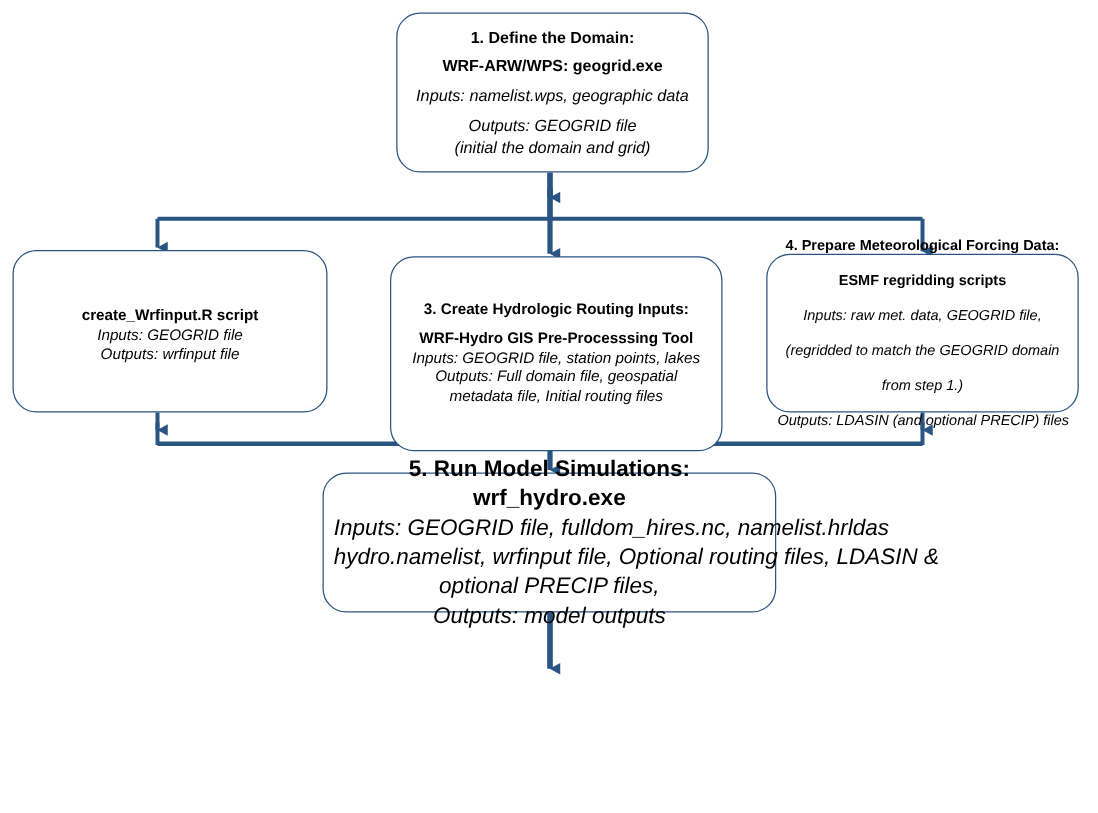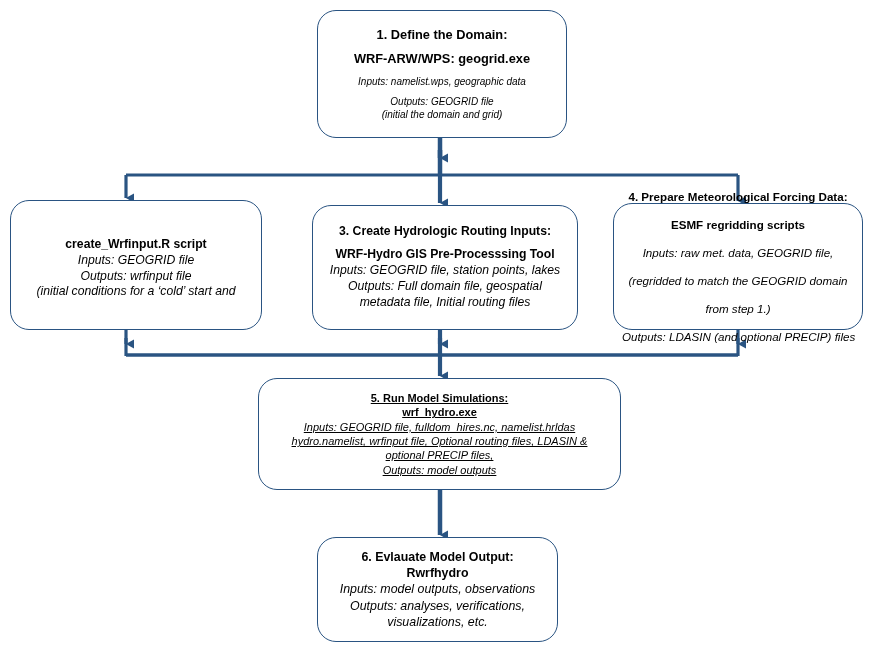--- a/index.html
+++ b/index.html
@@ -52,34 +52,34 @@
     font-style: normal;
   }
   .ital {
     font-style: italic;
     font-weight: normal;
   }
   .sp-before { margin-top: 7px; }
 
   
   #node-1 { left: 317px; top: 10px;  width: 250px; height: 128px; }
-  #node-1 .line { font-size: 10px; }
+  #node-1 .line { font-size: 13px; }
   #node-1 .bold { font-size: 12.8px; }
 
   #node-2 { left: 10px;  top: 200px; width: 252px; height: 130px; }
   #node-2 .line { font-size: 12.2px; }
 
-  #node-3 { left: 312px; top: 205px; width: 266px; height: 125px; }
+  #node-3 { left: 312px; top: 205px; width: 266px; height: 156px; }
   #node-3 .line { font-size: 12.2px; }
 
   #node-4 { left: 613px; top: 203px; width: 250px; height: 127px; gap: 13px; }
   #node-4 .line { font-size: 11.6px; }
 
   #node-5 { left: 258px; top: 378px; width: 363px; height: 112px; }
-  #node-5 .line { font-size: 11px; text-decoration: underline; }
+  #node-5 .line { font-size: 18px; }
 
   #node-6 { left: 317px; top: 537px; width: 241px; height: 105px; }
   #node-6 .line { font-size: 12.4px; }
 </style>
 </head>
 <body>
 
 <div id="canvas">
 
   <svg class="connectors" viewBox="0 0 878 650" xmlns="http://www.w3.org/2000/svg">
@@ -143,21 +143,20 @@
     <span class="line bold sp-before">WRF-ARW/WPS: geogrid.exe</span>
     <span class="line ital sp-before">Inputs: namelist.wps,  geographic data</span>
     <span class="line ital sp-before">Outputs: GEOGRID file</span>
     <span class="line ital">(initial the domain and grid)</span>
   </div>
 
   <div class="node" id="node-2">
     <span class="line bold sp-before">create_Wrfinput.R script</span>
     <span class="line ital">Inputs: GEOGRID file</span>
     <span class="line ital">Outputs: wrfinput file</span>
-    <span class="line ital">(initial conditions for a ‘cold’ start and</span>
   </div>
 
   <div class="node" id="node-3">
     <span class="line bold">3. Create Hydrologic Routing Inputs:</span>
     <span class="line bold sp-before">WRF-Hydro GIS Pre-Processsing Tool</span>
     <span class="line ital">Inputs: GEOGRID file, station points, lakes</span>
     <span class="line ital">Outputs: Full domain file, geospatial</span>
     <span class="line ital">metadata file, Initial routing files</span>
   </div>
 
@@ -172,21 +171,14 @@
 
   <div class="node" id="node-5">
     <span class="line bold">5. Run Model Simulations:</span>
     <span class="line bold">wrf_hydro.exe</span>
     <span class="line ital">Inputs: GEOGRID file, fulldom_hires.nc,  namelist.hrldas</span>
     <span class="line ital">hydro.namelist,  wrfinput file, Optional routing files, LDASIN &amp;</span>
     <span class="line ital">optional PRECIP files,</span>
     <span class="line ital">Outputs: model outputs</span>
   </div>
 
-  <div class="node" id="node-6">
-    <span class="line bold">6. Evlauate Model Output:</span>
-    <span class="line bold">Rwrfhydro</span>
-    <span class="line ital">Inputs: model outputs, observations</span>
-    <span class="line ital">Outputs: analyses, verifications,</span>
-    <span class="line ital">visualizations, etc.</span>
-  </div>
 
 </div>
 
 </body></html>

